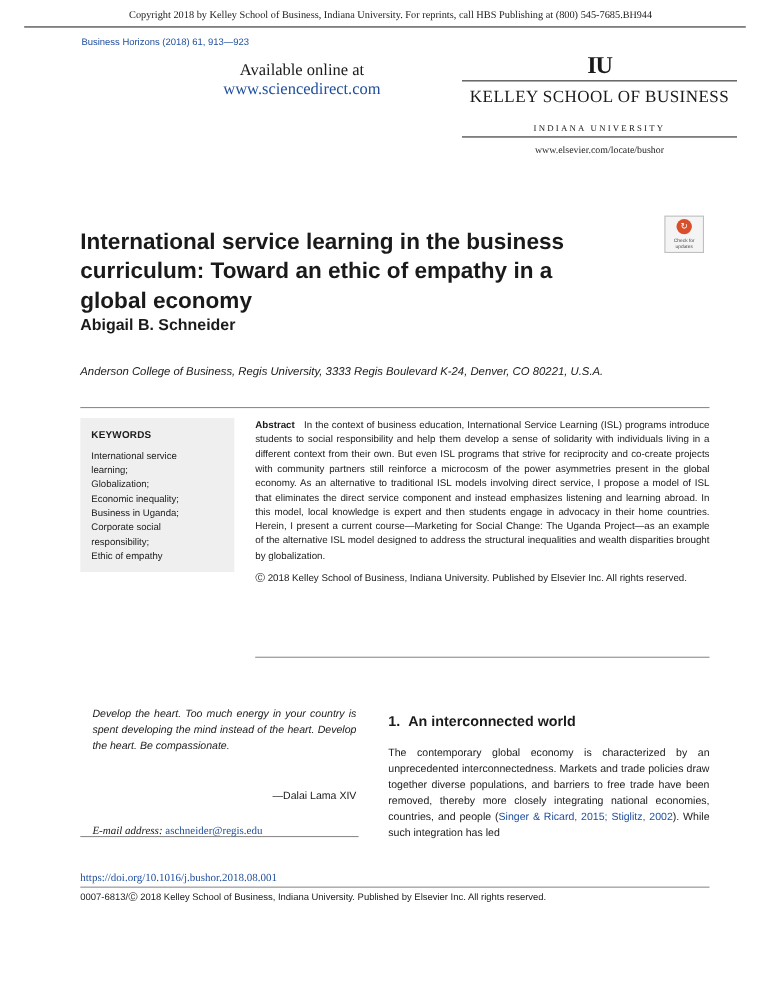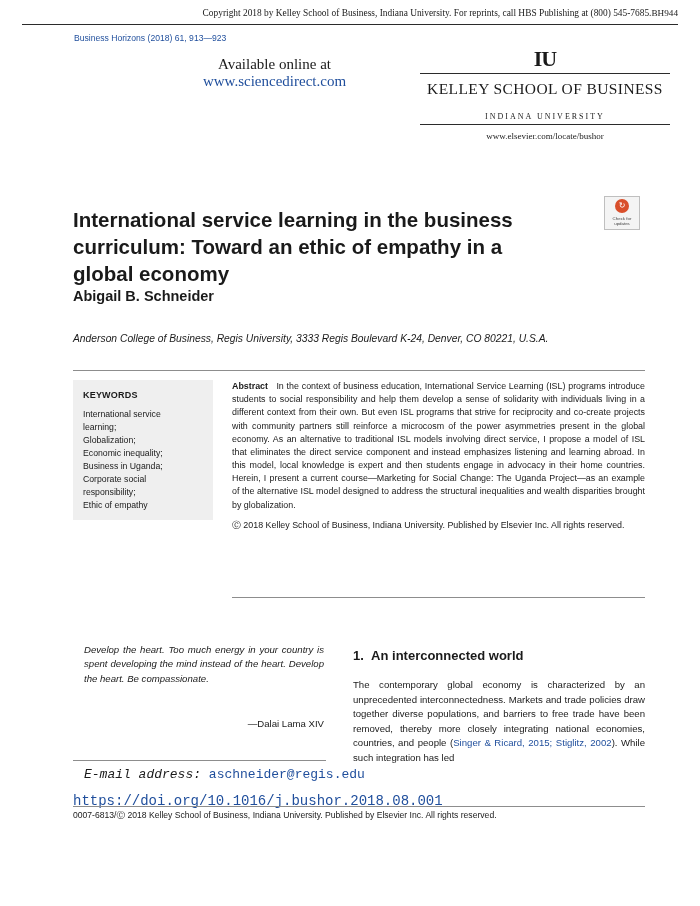--- a/index.html
+++ b/index.html
@@ -12,23 +12,23 @@
     color: #1a1a1a;
     position: relative;
     overflow: hidden;
   }
 
   .page { position: relative; width: 700px; height: 906px; }
 
   
   .topbar {
     position: absolute;
-    top: 8px; left: 22px; right: 22px;
+    top: 8px; left: 22px; right: 12px;
     display: flex;
-    justify-content: flex-end;
+    justify-content: center;
     align-items: baseline;
     font-family: "Liberation Serif", serif;
     font-size: 9.4px;
     color: #1a1a1a;
   }
   .topbar .code { font-size: 9.2px; }
 
   .rule-top {
     position: absolute;
     top: 24px; left: 22px; right: 22px;
@@ -221,23 +221,23 @@
     font-size: 9.6px;
   }
 
   .rule-email {
     position: absolute;
     top: 760px; left: 73px; width: 253px;
     height: 1px; background: #8d8d8d;
   }
   .email {
     position: absolute;
-    top: 767px; left: 84px;
-    font-family: Liberation Mono, monospace;
-    font-size: 13px;
+    top: 750px; left: 84px;
+    font-family: Liberation Serif, serif;
+    font-size: 10px;
     font-style: italic;
   }
   .email a { color: #1f4e9c; text-decoration: none; font-style: normal; }
 
   
   .sec-head {
     position: absolute;
     top: 648px; left: 353px; right: 55px;
     font-family: "Liberation Sans", sans-serif;
     font-size: 13px;
@@ -250,22 +250,22 @@
     font-size: 9.6px;
     line-height: 1.52;
     text-align: justify;
   }
   .sec-body a { color: #1f4e9c; text-decoration: none; }
 
   
   .doi {
     position: absolute;
     top: 793px; left: 73px;
-    font-family: Liberation Mono, monospace;
-    font-size: 14px;
+    font-family: Liberation Serif, serif;
+    font-size: 10px;
     color: #1f4e9c;
   }
   .footer-rule {
     position: absolute;
     top: 806px; left: 73px; right: 55px;
     height: 1px; background: #8d8d8d;
   }
   .footer {
     position: absolute;
     top: 810px; left: 73px; right: 55px;

